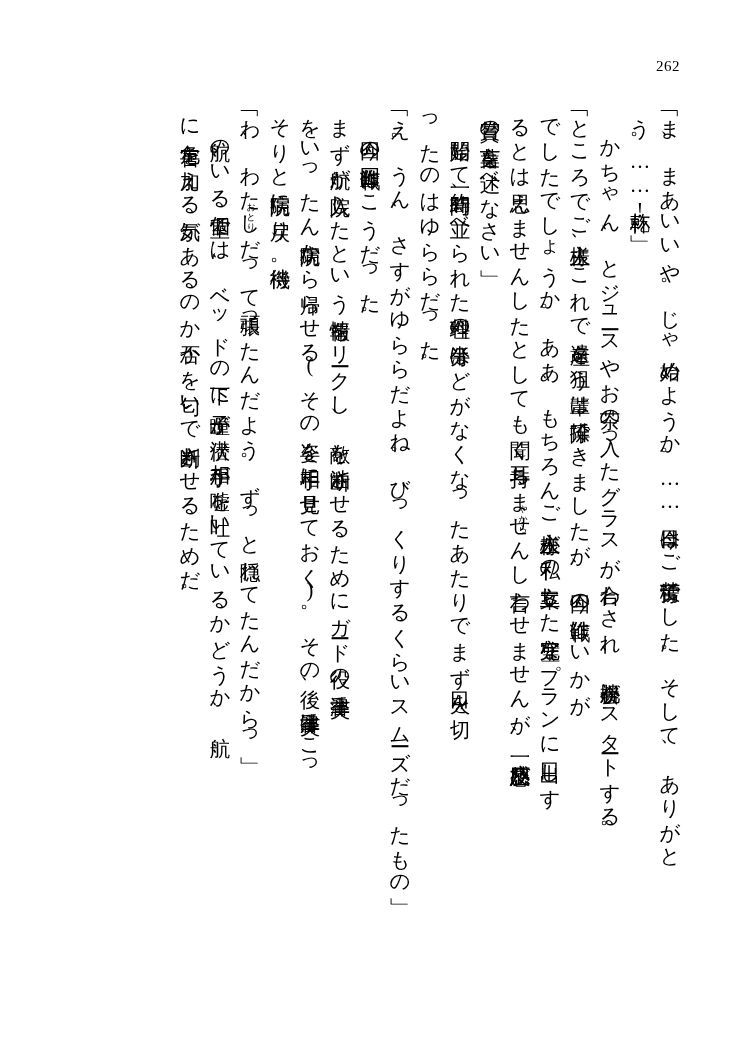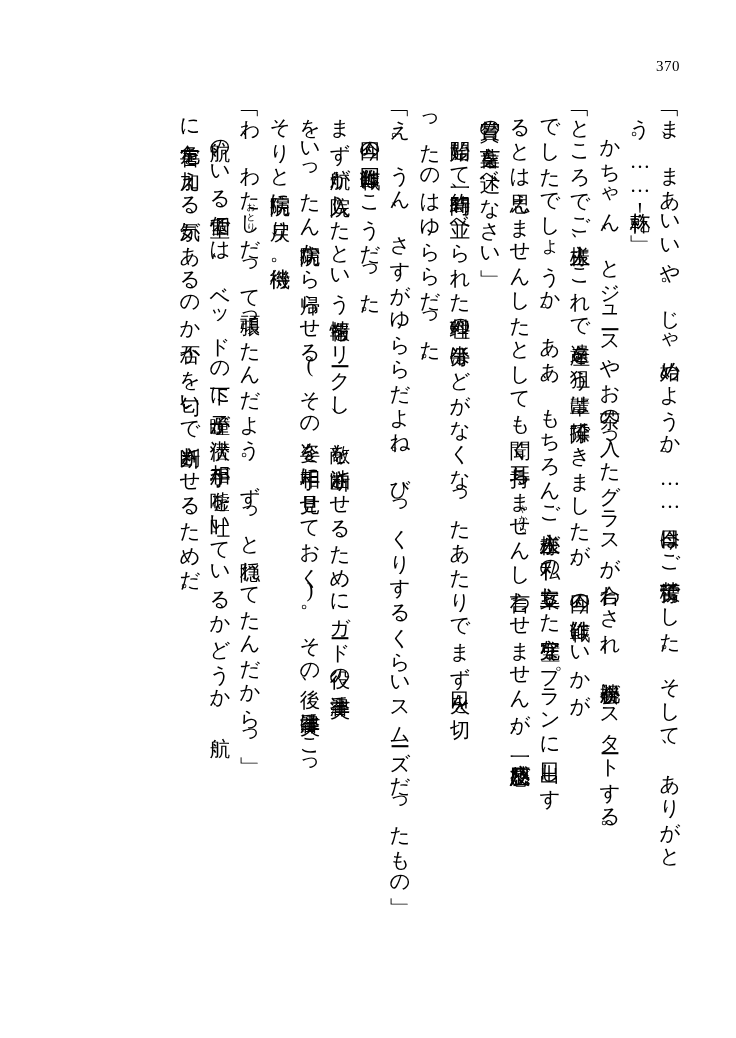--- a/index.html
+++ b/index.html
@@ -77,21 +77,21 @@
     letter-spacing: 0px;
     color: #000;
     font-family: "Liberation Serif", "DejaVu Serif", serif;
   }
 </style>
 </head>
 <body>
 
 <div class="page">
 
-  <div class="page-number">370</div>
+  <div class="page-number">262</div>
 
   <div class="body-text">
     <div class="col">「ま、まあいいや。じゃ始めようか。……今日はご苦労様でした。そして、ありがと</div>
     <div class="col">う。……乾杯!」</div>
     <div class="col indent-1">かちゃん、とジュースやお茶の入ったグラスが合わされ、祝勝会がスタートする。</div>
     <div class="col">「ところでご主人様、これで遺産を狙う輩は排除できましたが、今回の作戦はいかが</div>
     <div class="col">でしたでしょうか。ああ、もちろんご主人様が私の立案した完璧なプランに口出しす</div>
     <div class="col">るとは思えませんしたとしても聞く耳持ちませんし言わせませんが、一応感想及び</div>
     <div class="col">賞賛の言葉を述べなさい」</div>
     <div class="col indent-1">開始して約一時間、並べられた料理の半分ほどがなくなったあたりでまず口火を切</div>

